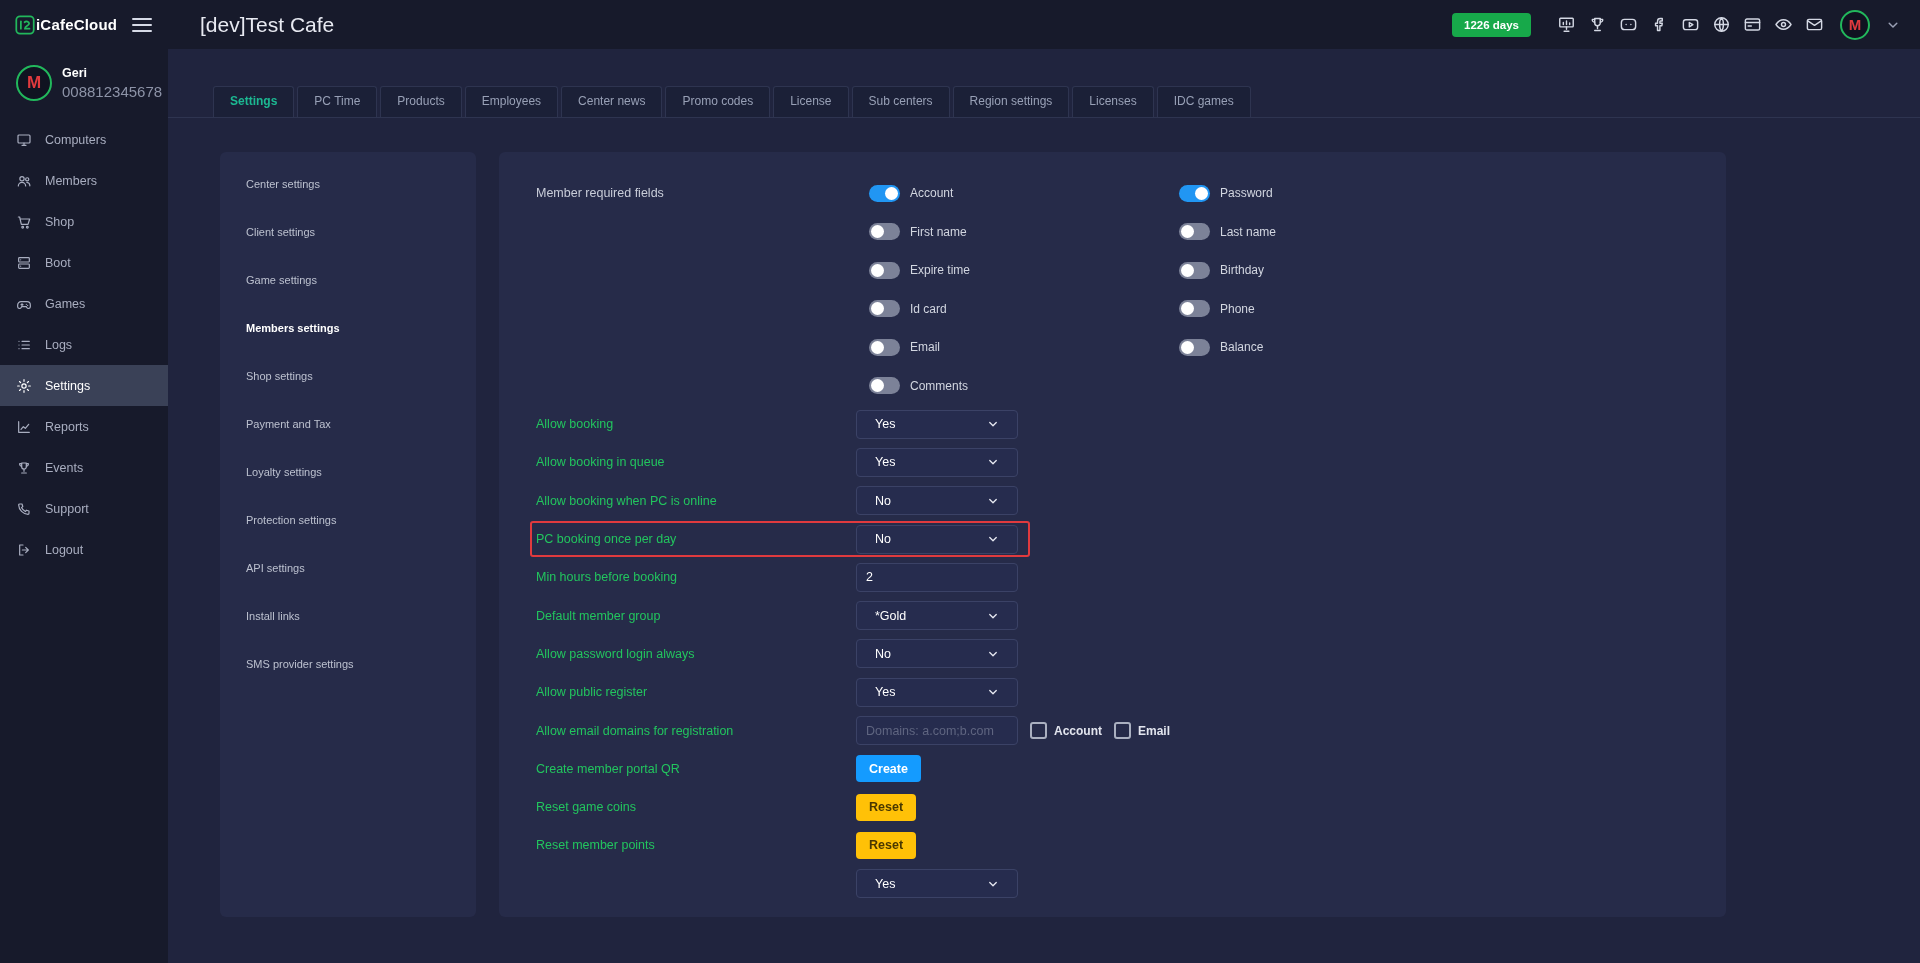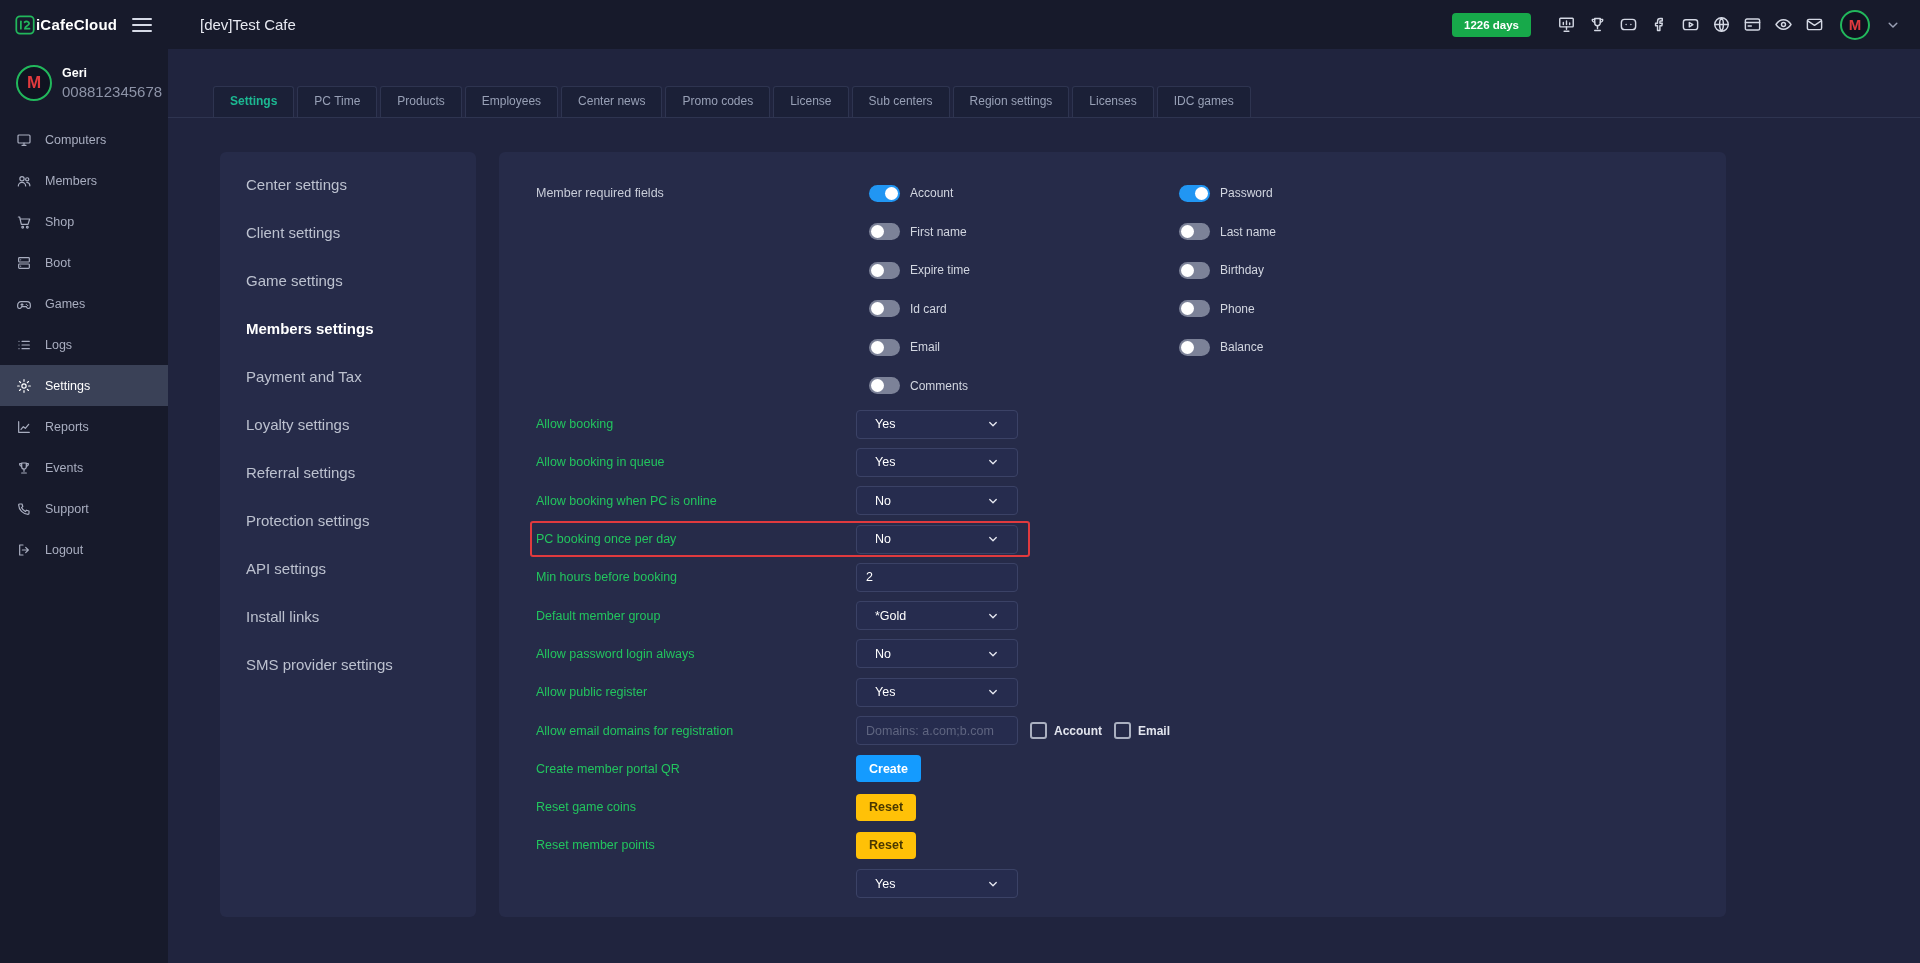--- a/index.html
+++ b/index.html
@@ -13,21 +13,21 @@
   .header {
     position:fixed; top:0; left:0; width:1920px; height:49px;
     background:#171a2b; display:flex; align-items:center; z-index:20;
   }
   .logo-block { width:168px; display:flex; align-items:center; justify-content:space-between; padding:0 16px 0 14px; }
   .logo { display:flex; align-items:center; gap:0; }
   .logo-icon svg { width:22px; height:22px; display:block; }
   .logo-text { font-size:15px; font-weight:bold; color:#fff; letter-spacing:.2px; }
   .hamburger { width:20px; height:14px; display:flex; flex-direction:column; justify-content:space-between; cursor:pointer; }
   .hamburger span { height:2px; background:#d6dae6; border-radius:1px; }
-  .cafe-title { margin-left:32px; font-size:15px; color:#e8eaf2; }
+  .cafe-title { margin-left:32px; font-size:21px; color:#e8eaf2; }
   .header-right { margin-left:auto; display:flex; align-items:center; gap:16px; padding-right:20px; }
   .days-badge {
     background:var(--badge_green,#17a94a); color:#fff; font-size:11.5px; font-weight:bold;
     padding:6px 12px; border-radius:4px; margin-right:10px;
   }
   .hicons { display:flex; align-items:center; gap:12px; }
   .hicon { width:19px; height:19px; color:#d4d8e4; cursor:pointer; }
   .hicon svg { width:100%; height:100%; display:block; }
   .avatar {
     width:30px; height:30px; border-radius:50%; background:#101321;
@@ -70,21 +70,21 @@
     border-radius:3px 3px 0 0; font-size:12px; color:#98a0b6; cursor:pointer; white-space:nowrap;
   }
   .tab.active { color:var(--accent,#1cb892); font-weight:bold; }
   .panels { display:flex; gap:23px; padding:34px 0 0 52px; }
   .settings-nav {
     width:256px; height:765px; background:#262b49; border-radius:6px;
     padding:8px 0; flex:0 0 auto;
   }
   .nav-item {
     height:48px; display:flex; align-items:center; padding-left:26px;
-    font-size:15px; color:#bcc1cf; cursor:pointer;
+    font-size:11px; color:#bcc1cf; cursor:pointer;
   }
   .nav-item.active { color:#fff; font-weight:bold; }
   .content-panel {
     width:1227px; height:765px; background:#262b49; border-radius:6px;
     padding:22px 0 0 37px; overflow:hidden; position:relative; flex:0 0 auto;
   }
   
   .mrf-section { display:flex; align-items:flex-start; }
   .mrf-label { width:333px; padding-top:12px; font-size:12.5px; color:#c9cdd9; }
   .toggle-row { display:flex; height:38.5px; align-items:center; }
@@ -346,23 +346,23 @@
       <div class="tab">Region settings</div>
       <div class="tab">Licenses</div>
       <div class="tab">IDC games</div>
     </div>
   <div class="panels">
     <div class="settings-nav">
         <div class="nav-item">Center settings</div>
         <div class="nav-item">Client settings</div>
         <div class="nav-item">Game settings</div>
         <div class="nav-item active">Members settings</div>
+        <div class="nav-item">Shop settings</div>
         <div class="nav-item">Payment and Tax</div>
         <div class="nav-item">Loyalty settings</div>
-        <div class="nav-item">Referral settings</div>
         <div class="nav-item">Protection settings</div>
         <div class="nav-item">API settings</div>
         <div class="nav-item">Install links</div>
         <div class="nav-item">SMS provider settings</div>
       </div>
     <div class="content-panel">
       <div class="mrf-section">
         <div class="mrf-label">Member required fields</div>
         <div id="toggle-grid">
             <div class="toggle-row">

